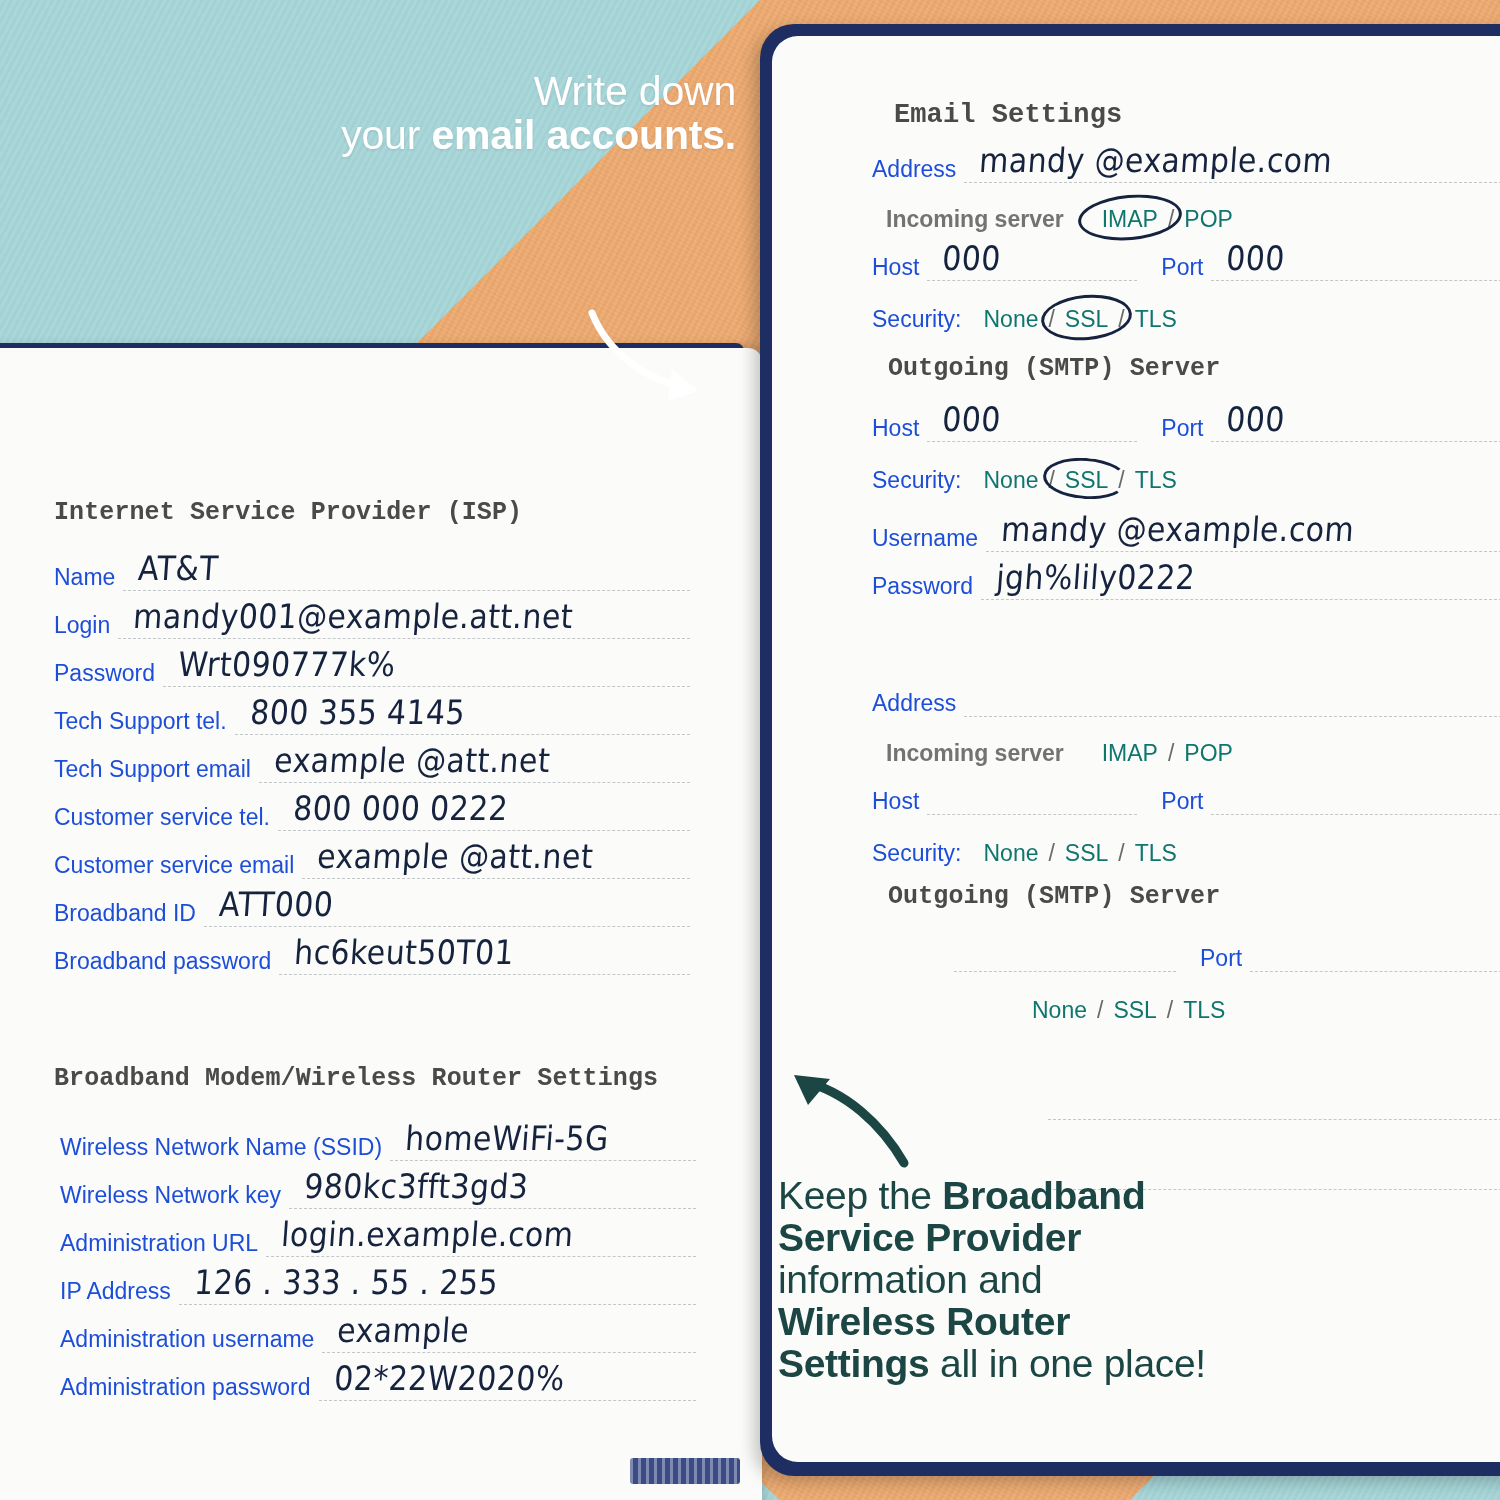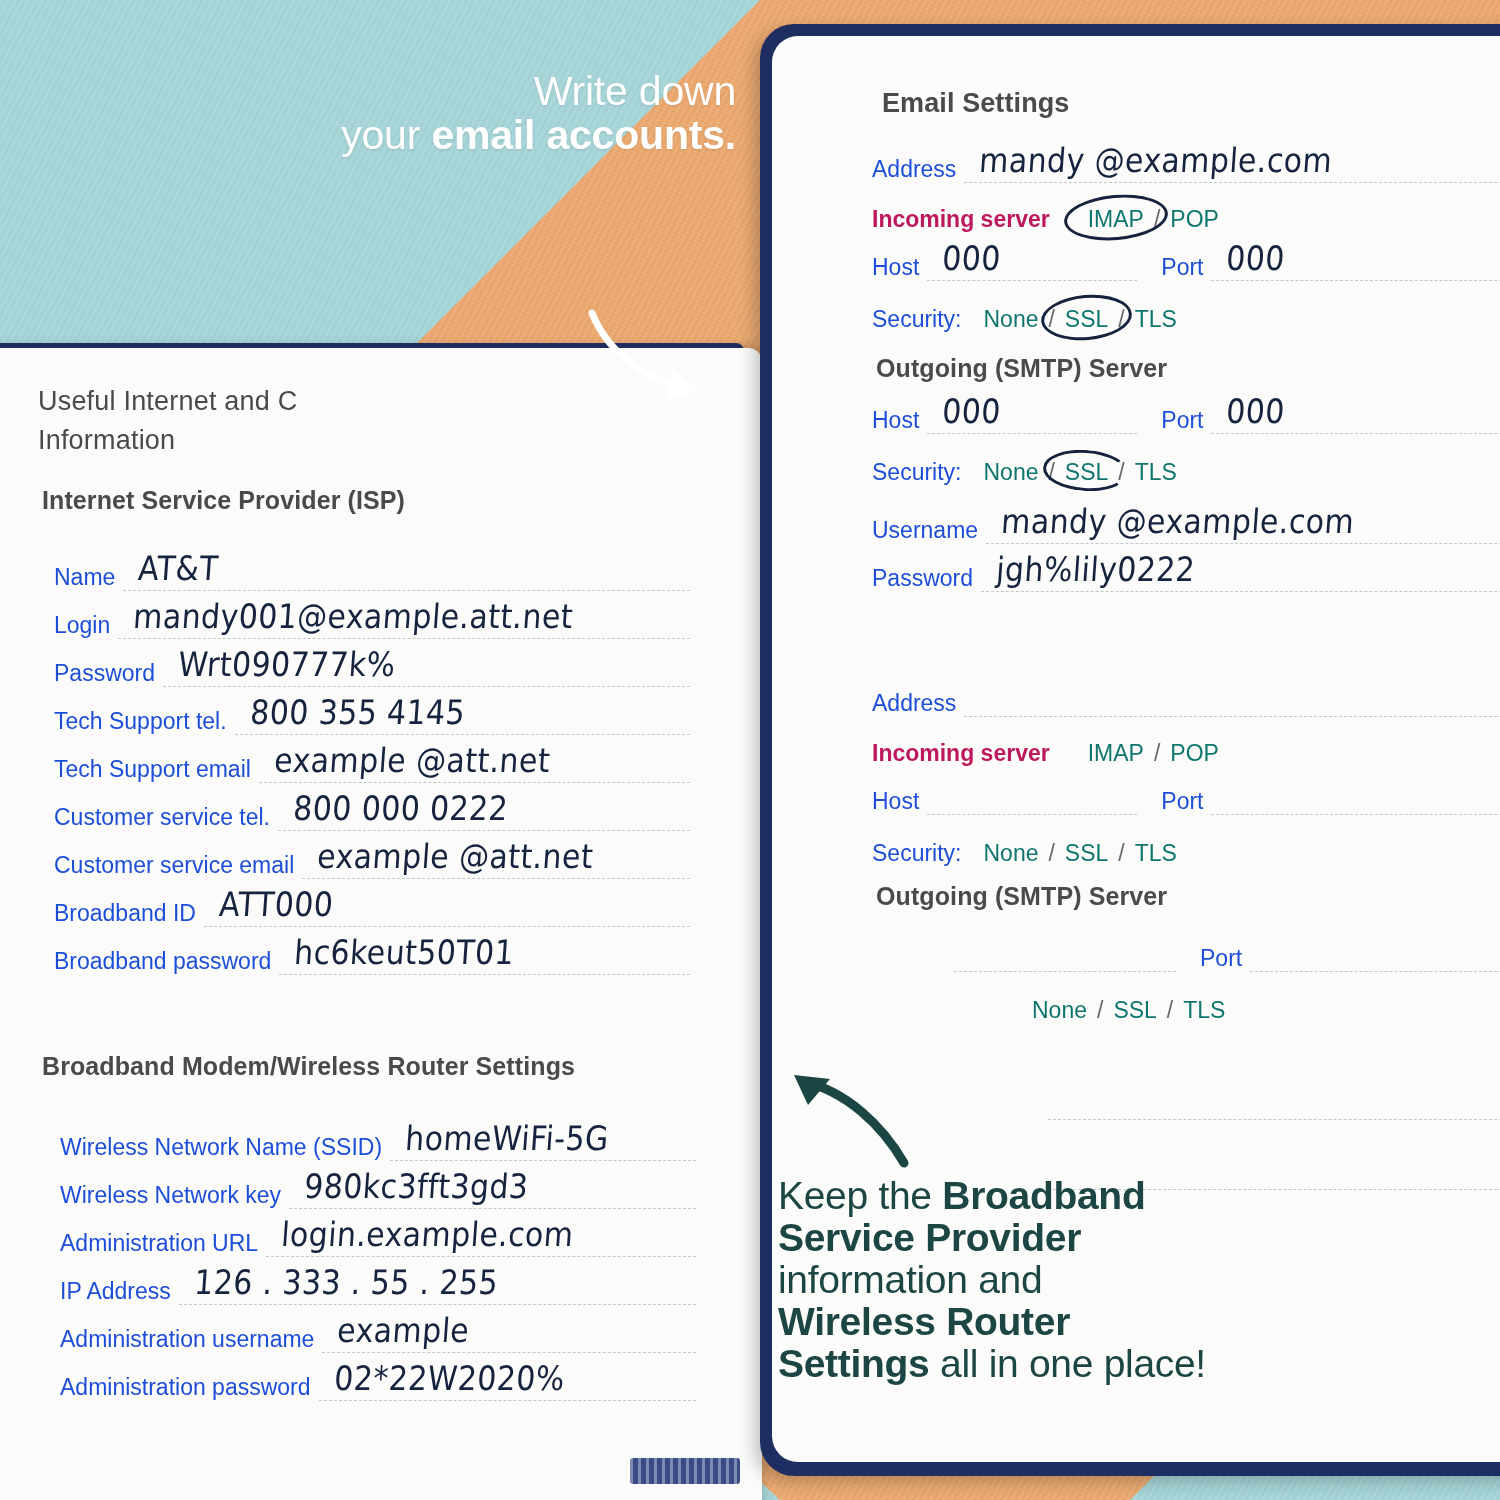--- a/index.html
+++ b/index.html
@@ -65,25 +65,25 @@
      position:absolute;left:-8px;top:343px;width:752px;height:9px;
      background:#23316A;border-radius:3px 8px 0 0;
   }
 
   
   .pad{position:absolute;}
   h2.sec{
     margin:0;font-size:27px;font-weight:400;color:#4A4A4A;letter-spacing:.2px;line-height:1.45;
   }
   h3.sec{
-    margin:4px;font-size:25px;font-weight:700;color:#4A4A4A;letter-spacing:.1px;
+    margin:16px;font-size:25px;font-weight:700;color:#4A4A4A;letter-spacing:.1px;font-family:Liberation Mono, monospace;
   }
   .row{position:relative;display:flex;align-items:flex-end;height:48px;}
   .lbl{font-size:23px;color:#1d4ed8;white-space:nowrap;padding-bottom:5px;font-weight:400;}
-  .lbl.b{font-weight:700;color:#be185d;}
+  .lbl.b{font-weight:700;color:#737373;margin-left:14px;}
   .line{flex:1;position:relative;height:30px;margin-left:8px;}
   .line:after{
      content:"";position:absolute;left:0;right:0;bottom:5px;height:0;
      border-bottom:1.5px dashed #C3C7C9;
   }
   .hw{
      position:absolute;left:14px;bottom:8px;
      font-family:"DejaVu Sans", sans-serif;
      font-size:30px;color:#16233F;white-space:nowrap;
      letter-spacing:.4px;
@@ -128,24 +128,20 @@
 
   <div class="bg-orange"></div>
   <div class="bg-teal-tl"></div>
   <div class="bg-teal-mid"></div>
   <div class="bg-teal-br"></div>
   <div class="tex"></div>
 
   <div class="sheet-top-edge"></div>
   <div class="sheet">
 
-    <div class="pad" style="left:46px;top:34px;width:560px;">
-      <h2 class="sec"><span>Useful Internet and C</span></h2>
-      <h2 class="sec"><span>Information</span></h2>
-    </div>
 
     <div class="pad" style="left:46px;top:134px;">
       <h3 class="sec">Internet Service Provider (ISP)</h3>
     </div>
 
     <div class="pad" style="left:62px;top:200px;width:636px;">
       <div class="row">
         <span class="lbl">Name</span>
         <span class="line">
             <span class="hw">AT&amp;T</span>

